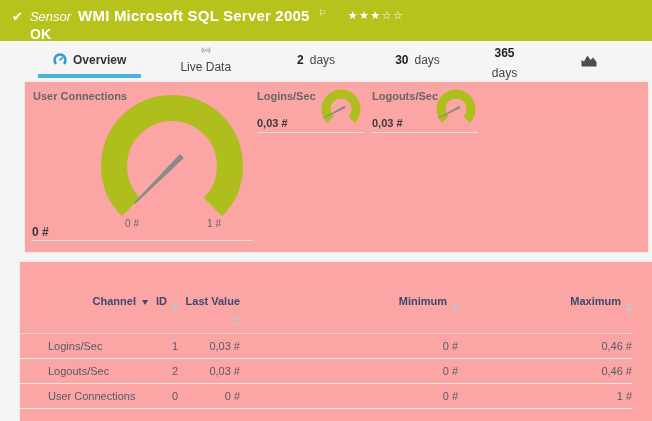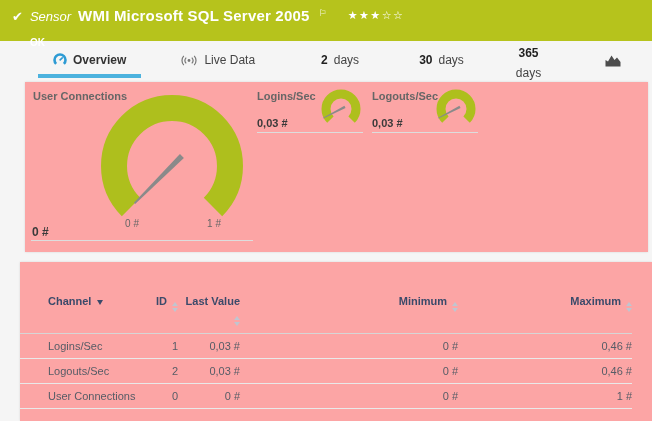--- a/index.html
+++ b/index.html
@@ -14,29 +14,29 @@
   #screen{position:relative;width:652px;height:421px;background:#f5f5f5;overflow:hidden;}
 
   
   .sensor-header{position:absolute;left:0;top:0;width:652px;height:41px;background:var(--header-green);color:#fff;}
   .hdr-line1{position:absolute;left:12px;top:7px;display:flex;align-items:baseline;gap:7px;white-space:nowrap;}
   .check{font-size:13px;font-weight:bold;}
   .kind{font-style:italic;font-size:13px;}
   .title{font-size:15px;font-weight:bold;letter-spacing:.2px;}
   .flag{font-size:9px;vertical-align:super;position:relative;top:-5px;margin-left:2px;cursor:pointer;}
   .stars{font-size:11px;letter-spacing:1.5px;margin-left:14px;position:relative;top:-2px;cursor:pointer;}
-  .status-ok{position:absolute;left:30px;top:37px;font-size:10px;font-weight:bold;}
+  .status-ok{position:absolute;left:30px;top:26px;font-size:14px;font-weight:bold;}
 
   
   .tabbar{position:absolute;left:0;top:46px;width:592px;height:32px;display:flex;align-items:stretch;padding-left:38px;font-size:12px;color:#444;}
   .tab{display:flex;align-items:center;gap:6px;padding:0 15px;cursor:pointer;border-bottom:4px solid transparent;white-space:nowrap;}
   .tab .num{font-weight:bold;color:#222;}
   .tab.active{border-bottom-color:var(--tab-underline);}
   .tab.active .lbl{font-weight:bold;color:#333;}
-  .tab-live{margin-left:24px;} .tab-2d{margin-left:36px;} .tab-30d{margin-left:30px;justify-content:center;} .tab-365d{margin-left:22px;flex-direction:column;} .tab-hist{margin-left:34px;}
+  .tab-live{margin-left:24px;flex-direction:column;} .tab-2d{margin-left:36px;} .tab-30d{margin-left:30px;justify-content:center;} .tab-365d{margin-left:22px;flex-direction:column;} .tab-hist{margin-left:34px;}
 
   
   .panel{position:absolute;background:#fca5a5;box-shadow:0 0 2px rgba(0,0,0,.12);}
   #gauge-panel{left:25px;top:82px;width:623px;height:170px;}
   #table-panel{left:20px;top:262px;width:632px;height:159px;}
 
   .cell-title{font-size:11px;font-weight:bold;color:#666;}
   .cell-value{font-size:12px;font-weight:bold;color:#3a3a3a;}
   .scale-lbl{position:absolute;font-size:10px;color:#666;width:34px;text-align:center;}
   .sep{position:absolute;height:1px;background:#ddd;}
@@ -49,21 +49,21 @@
   .mini-cell{position:absolute;top:0;width:112px;height:52px;}
   .mini-1{left:230px;} .mini-2{left:345px;}
   .mini-cell .cell-title{position:absolute;left:2px;top:8px;}
   .mini-cell .cell-value{position:absolute;left:2px;top:35px;font-size:11px;}
   .mini-gauge{position:absolute;left:64px;top:5px;}
 
   
   table{border-collapse:collapse;width:612px;margin:30px 0 0 0;table-layout:fixed;font-size:11px;}
   col.c-channel{width:128px;} col.c-id{width:30px;} col.c-last{width:62px;} col.c-min{width:218px;} col.c-max{width:174px;}
   th{color:var(--table-header-navy);font-weight:bold;text-align:right;padding:2px 0 8px 0;vertical-align:top;line-height:1.3;}
-  th.h-channel{text-align:left;padding-left:28px;}
+  th.h-channel{text-align:right;padding-left:28px;}
   th.h-last{}
   td{color:#565c66;padding:0;height:25px;border-top:1px solid #e9e9e9;text-align:right;}
   td.d-channel{text-align:left;padding-left:28px;cursor:pointer;}
   tbody tr:first-child td{border-top:1px solid #d6d6d6;}
   tbody tr:last-child td{border-bottom:1px solid #e9e9e9;}
 
   .sort{display:inline-flex;flex-direction:column;gap:2px;margin-left:5px;position:relative;top:1px;}
   .sort b{width:0;height:0;border-left:3px solid transparent;border-right:3px solid transparent;}
   .sort .up{border-bottom:4px solid #c0c5d0;}
   .sort .down{border-top:4px solid #c0c5d0;}

